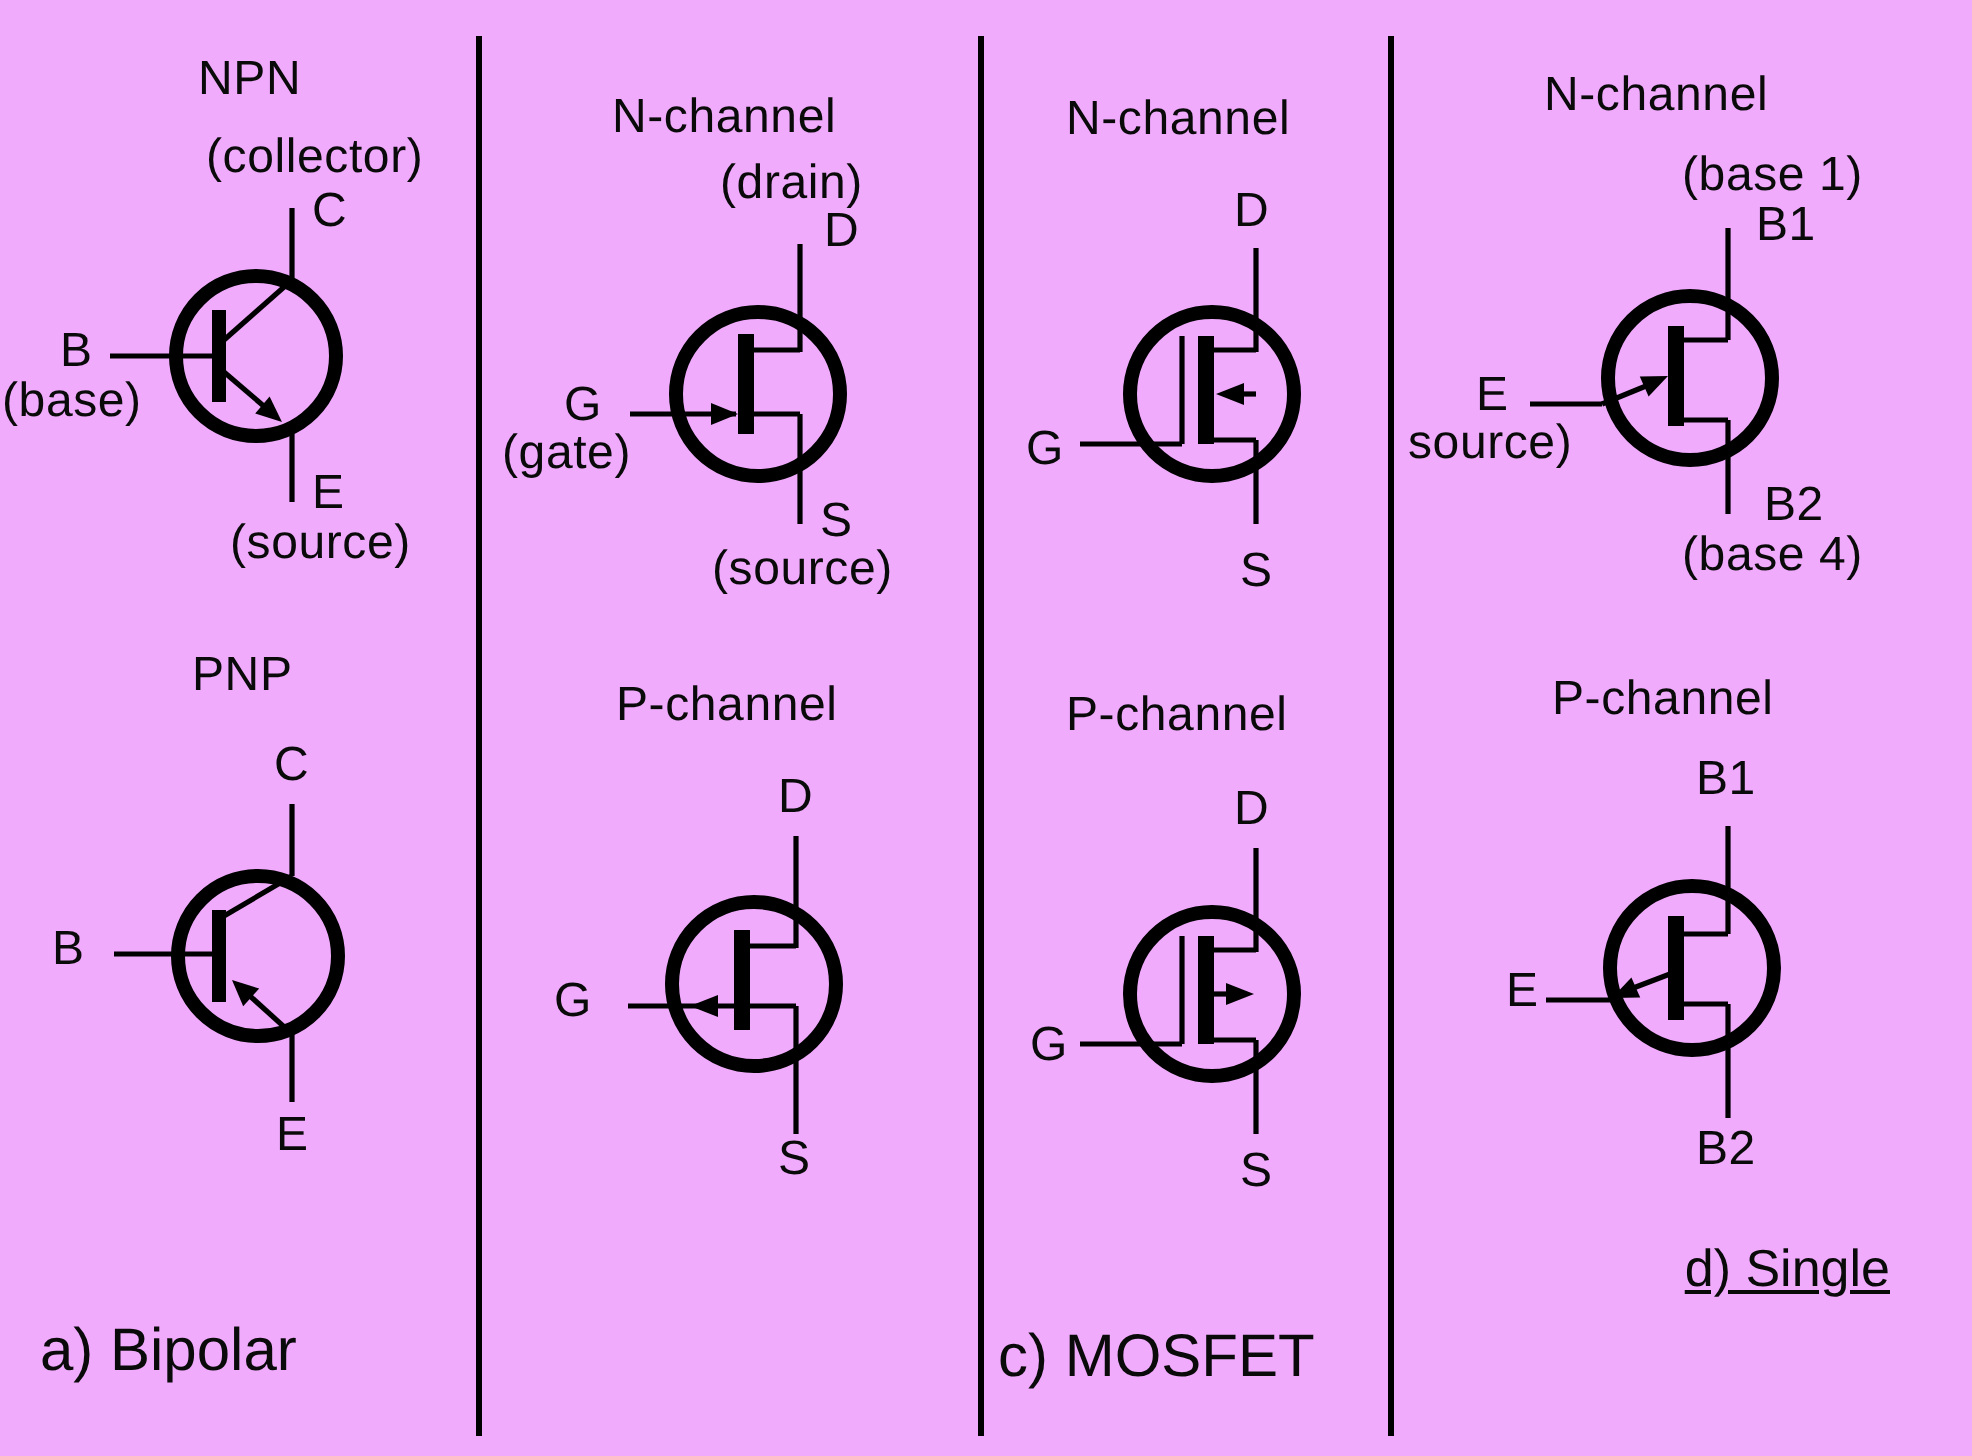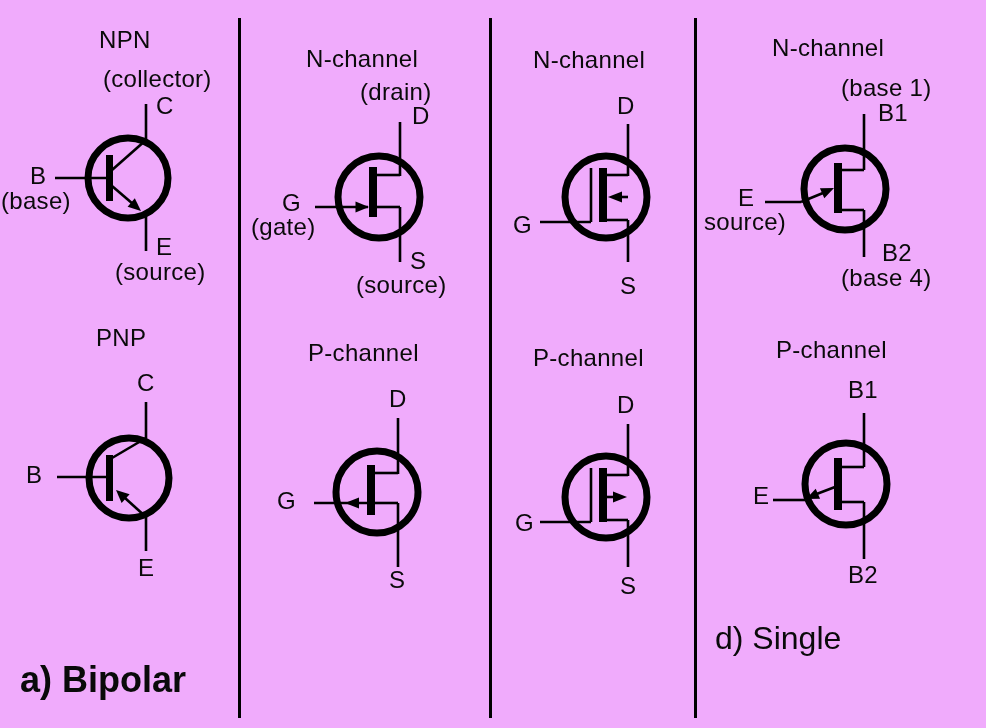--- a/index.html
+++ b/index.html
@@ -1,22 +1,22 @@
 <!DOCTYPE html>
 <html><head>
 <meta charset="utf-8">
 <style>
   html,body{margin:0;padding:0;background:#fff;}
   .screen{position:relative;width:986px;height:728px;background:#f0abfc;overflow:hidden;
           font-family:"Liberation Sans",sans-serif;}
   .art{position:absolute;left:0;top:0;}
   .lbl{position:absolute;font-size:24px;line-height:1.05;color:#0a0a0a;white-space:nowrap;
        letter-spacing:0.3px;}
-  .caption{position:absolute;font-size:36px;line-height:1.2;color:#0a0a0a;white-space:nowrap;font-weight:bold;}
-  .caption2{position:absolute;font-size:32px;line-height:1.25;color:#0a0a0a;text-align:left;}
+  .caption{position:absolute;font-size:30px;line-height:1.2;color:#0a0a0a;white-space:nowrap;}
+  .caption2{position:absolute;font-size:26px;line-height:1.25;color:#0a0a0a;text-align:right;text-decoration:underline;}
   .divider{position:absolute;top:18px;height:700px;width:3px;background:#000;}
   svg line{stroke:#000;stroke-width:2.6;}
   svg circle{fill:none;stroke:#000;stroke-width:7;}
   svg rect,svg polygon{fill:#000;stroke:none;}
 </style>
 </head>
 <body>
 
 <div class="screen">
 
@@ -164,17 +164,18 @@
   <div class="lbl" style="left:704px;top:209px">source)</div>
   <div class="lbl" style="left:882px;top:240px">B2</div>
   <div class="lbl" style="left:841px;top:265px">(base 4)</div>
 
   <div class="lbl" style="left:776px;top:337px">P-channel</div>
   <div class="lbl" style="left:848px;top:377px">B1</div>
   <div class="lbl" style="left:753px;top:483px">E</div>
   <div class="lbl" style="left:848px;top:562px">B2</div>
 
   <div class="caption" style="left:20px;top:658px">a) Bipolar</div>
+  <div class="caption" style="left:499px;top:661px">c) MOSFET</div>
   <div class="caption2" style="left:715px;top:618px;width:230px">
     <div>d) Single</div>
   </div>
 
 </div>
 
 </body></html>

